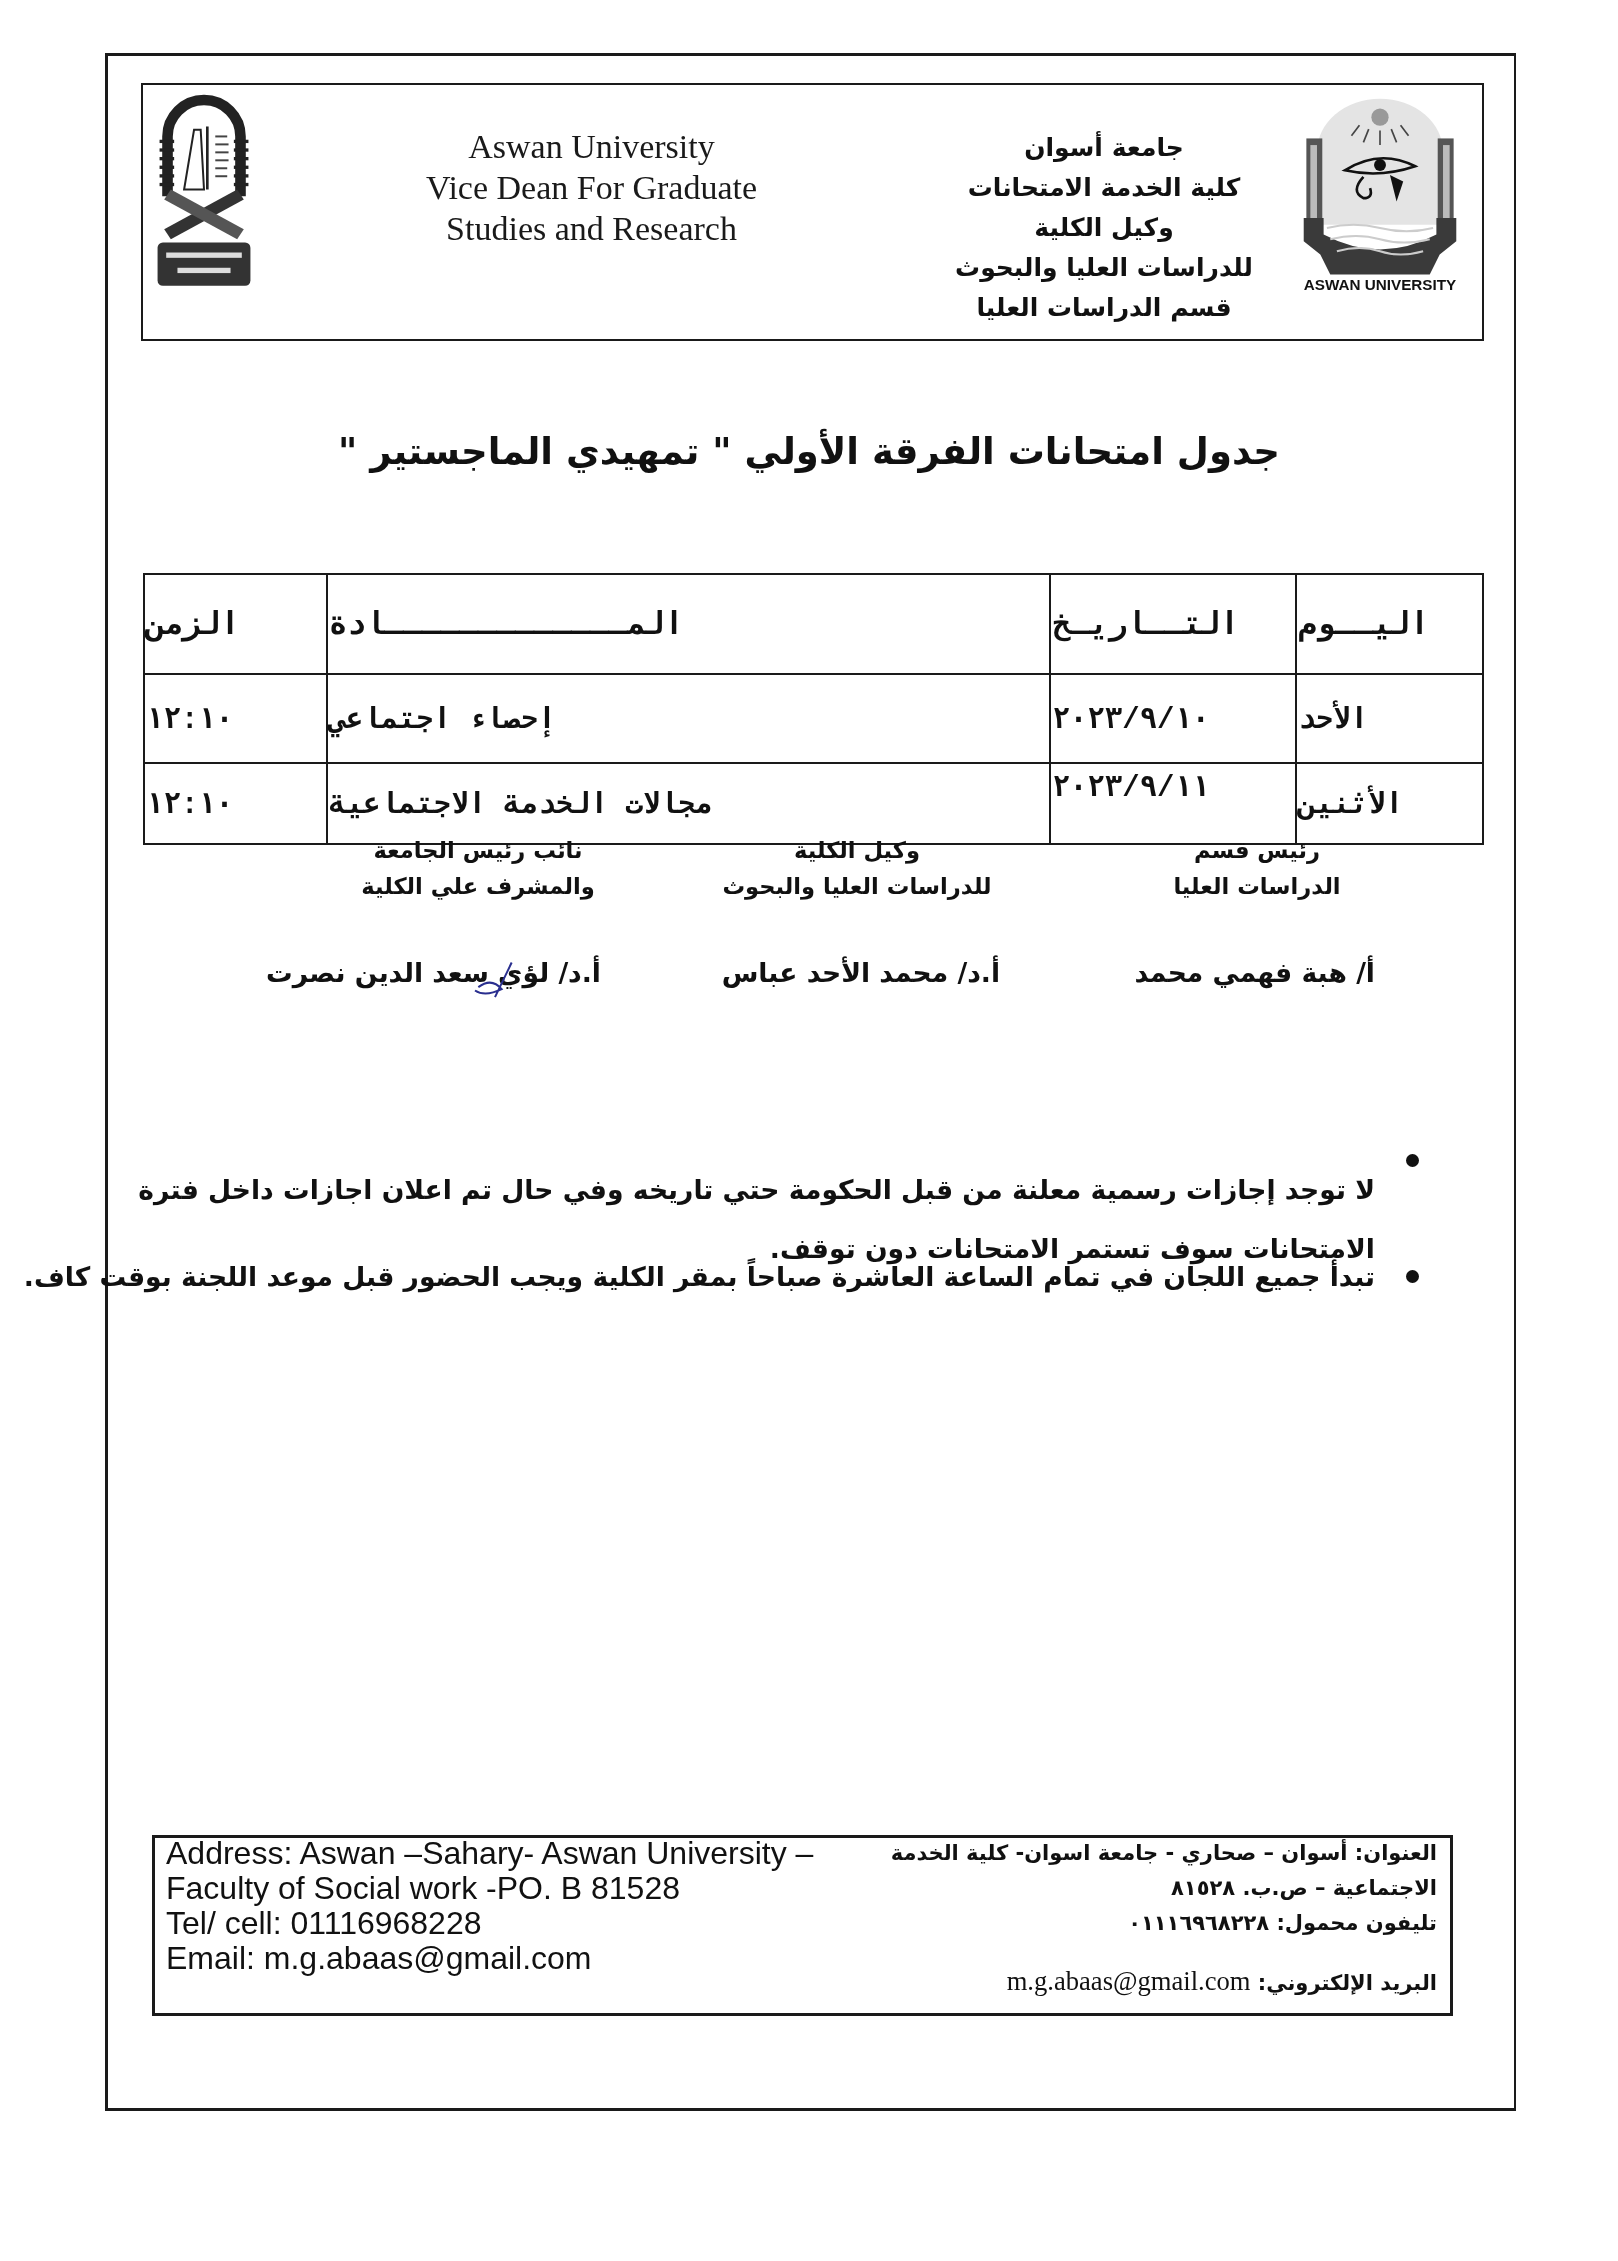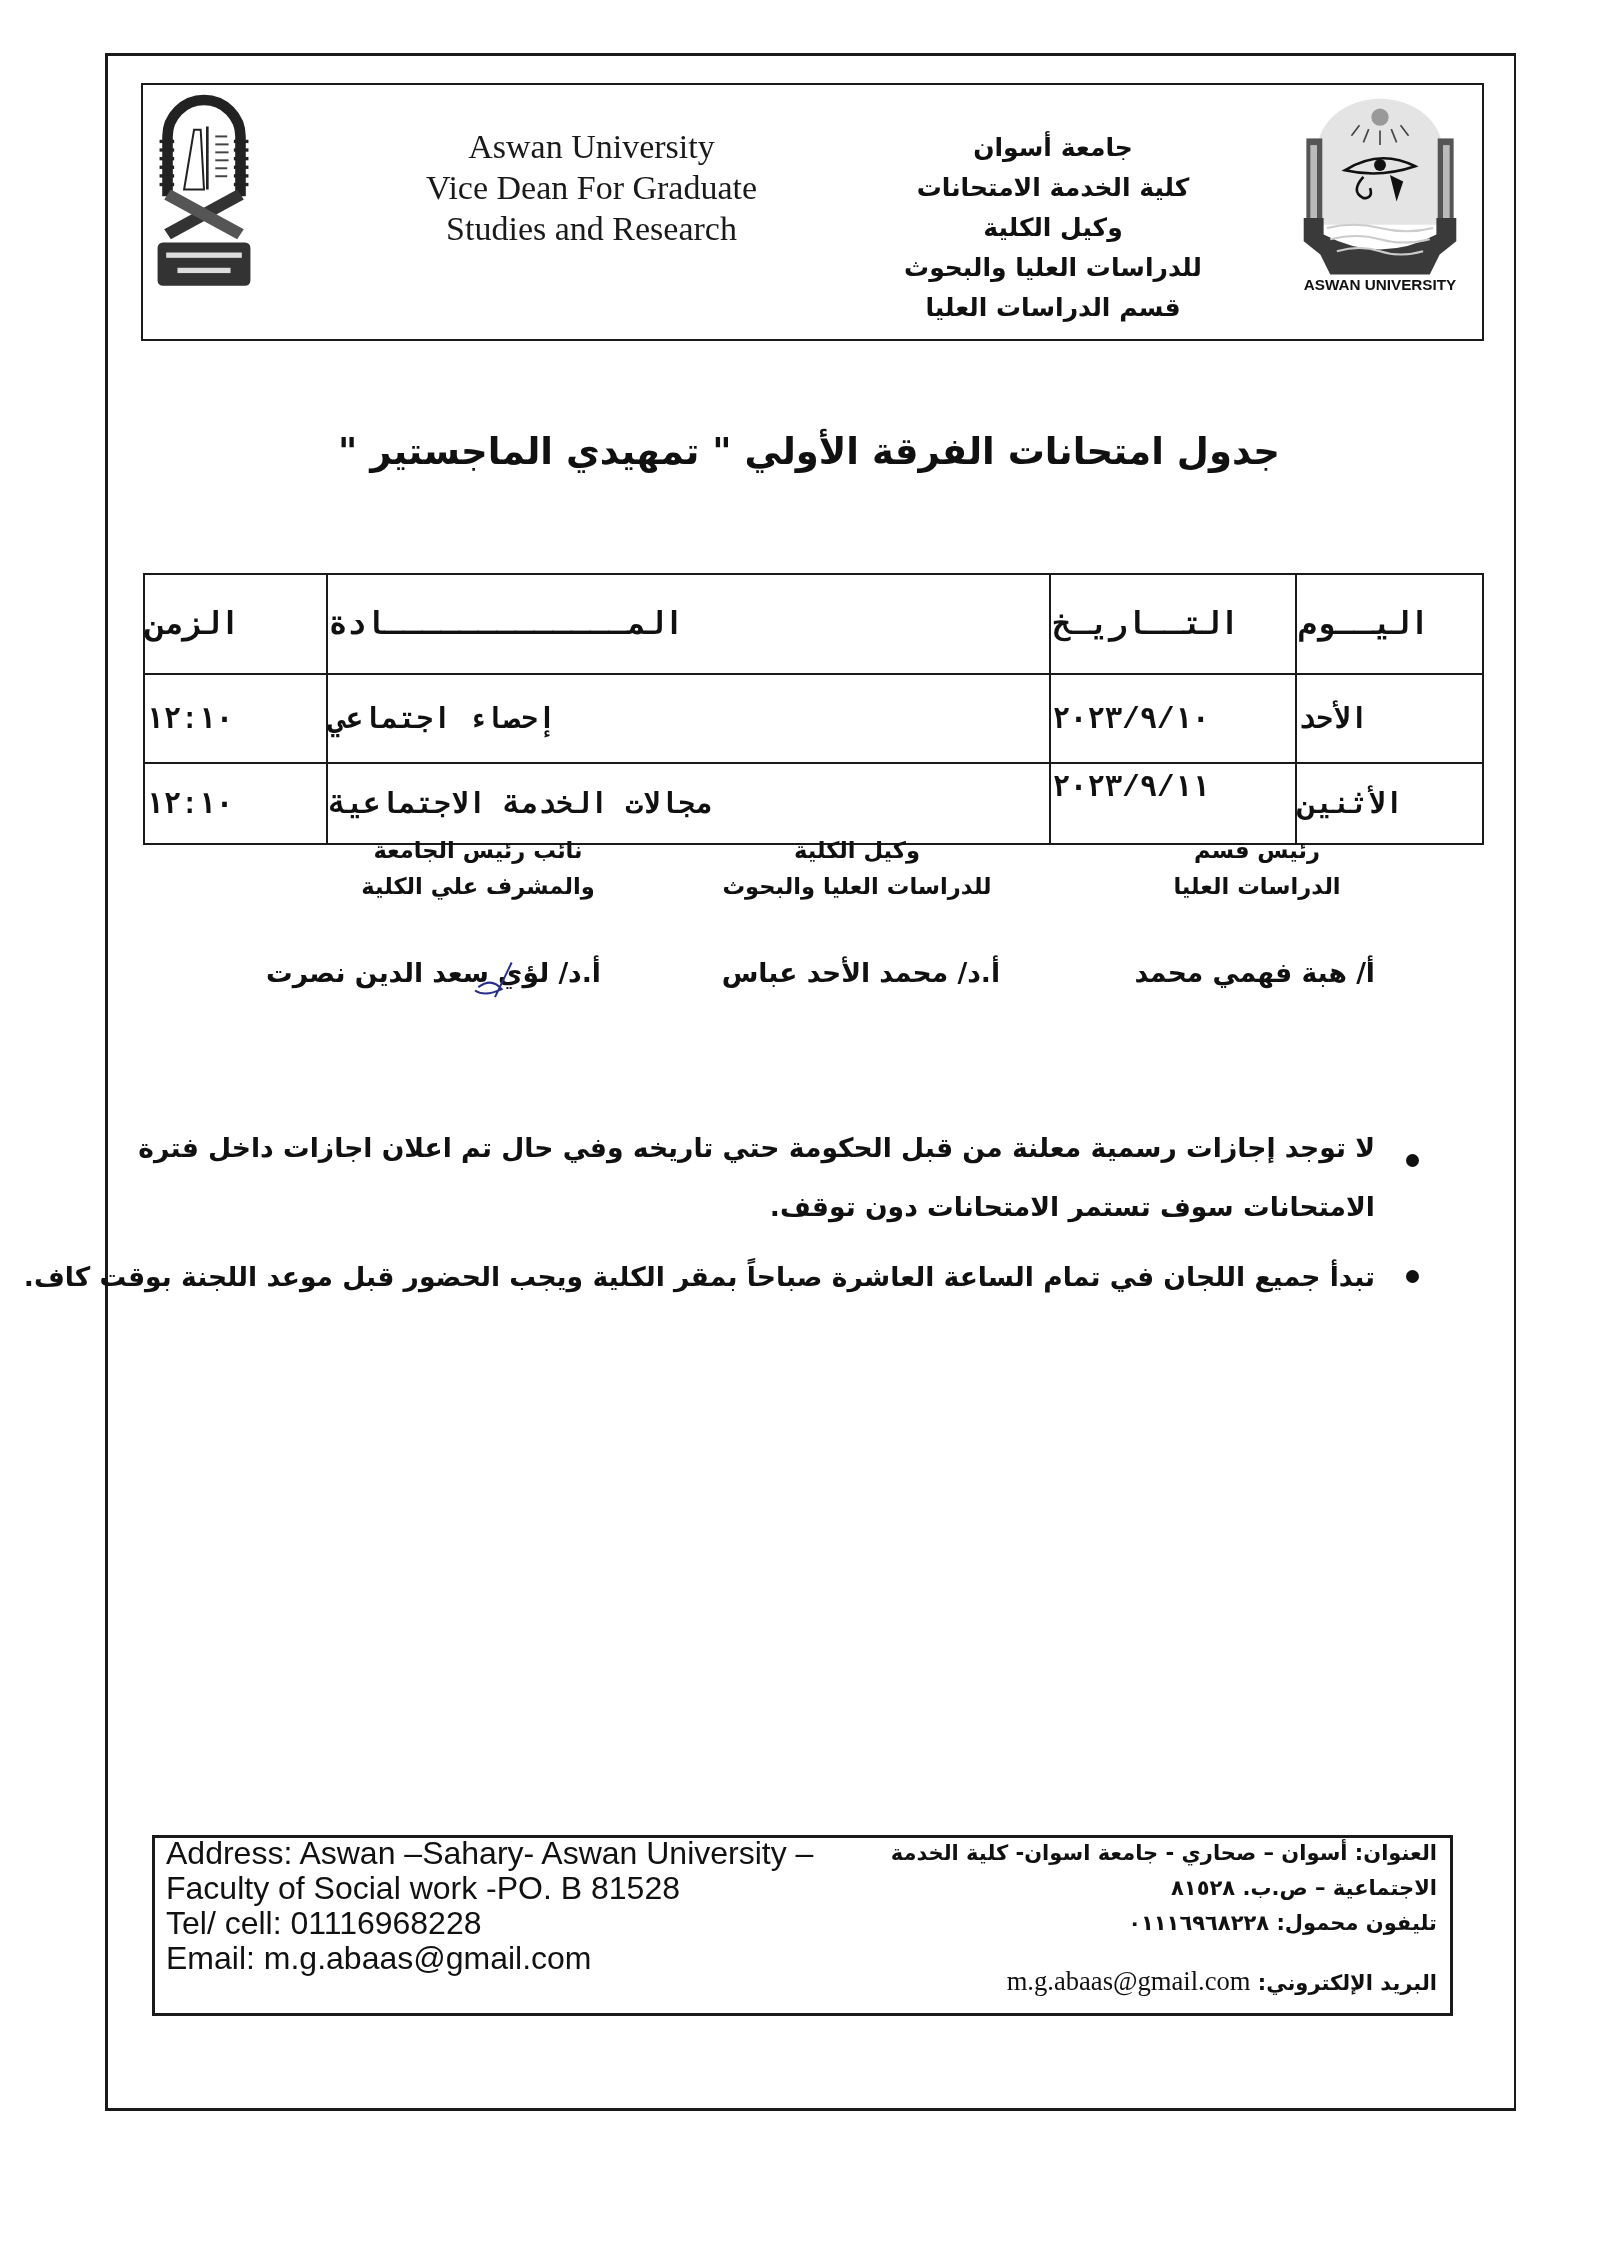--- a/index.html
+++ b/index.html
@@ -65,21 +65,21 @@
   <rect x="18" y="245" width="114" height="8" fill="#ddd"></rect>
   <rect x="35" y="268" width="80" height="8" fill="#ddd"></rect>
 </svg>
 
 <div class="abs en" style="left:392px; top:126px; width:399px;">
   <div>Aswan University</div>
   <div>Vice Dean For Graduate</div>
   <div>Studies and Research</div>
 </div>
 
-<div class="abs ar ar-head" style="left:867px; top:128px; width:372px;">
+<div class="abs ar ar-head" style="left:918px; top:128px; width:372px;">
   <div>جامعة أسوان</div>
   <div>كلية الخدمة الامتحانات</div>
   <div>وكيل الكلية</div>
   <div>للدراسات العليا والبحوث</div>
   <div>قسم الدراسات العليا</div>
 </div>
 
 <svg class="logo" style="left:1297px; top:92px;" width="166" height="199" viewBox="0 0 250 300">
   <path d="M30 200 L30 90 A95 80 0 0 1 220 90 L220 200 Z" fill="#e4e4e4"></path>
   <circle cx="125" cy="38" r="13" fill="#999"></circle>
@@ -154,21 +154,21 @@
 </div>
 
 <div class="abs ar sig-name" style="right:243px; top:957px;">أ/ هبة فهمي محمد</div>
 <div class="abs ar sig-name" style="right:618px; top:957px;">أ.د/  محمد الأحد عباس</div>
 <div class="abs ar sig-name" style="right:1017px; top:957px;">أ.د/ لؤي سعد الدين نصرت</div>
 <svg class="scribble" style="left:465px; top:957px;" width="60" height="47" viewBox="0 0 90 70">
   <path d="M70 8 L45 60 M20 45 Q40 30 55 48 Q30 60 15 50" fill="none" stroke="#2a2f8f" stroke-width="3"></path>
 </svg>
 
 <span class="bullet" style="left:1406px; top:1154px;"></span>
-<div class="abs ar notes" style="right:243px; top:1118px; width:1230px; text-align:justify; text-align-last:right;">
+<div class="abs ar notes" style="right:243px; top:1160px; width:1230px; text-align:justify; text-align-last:right;">
   <div style="white-space:nowrap;">لا توجد إجازات رسمية معلنة من قبل الحكومة حتي تاريخه وفي حال تم  اعلان اجازات داخل فترة</div>
   <div>الامتحانات سوف تستمر  الامتحانات دون توقف.</div>
 </div>
 <span class="bullet" style="left:1406px; top:1270px;"></span>
 <div class="abs ar notes" style="right:243px; top:1247px; white-space:nowrap;">تبدأ جميع اللجان في تمام الساعة العاشرة صباحاً بمقر  الكلية ويجب الحضور قبل موعد اللجنة بوقت كاف.</div>
 
 <div class="footer-box"></div>
 <div class="abs f-en" style="left:166px; top:1836px;">
   <div>Address: Aswan –Sahary- Aswan University –</div>
   <div>Faculty of Social work -PO. B 81528</div>

